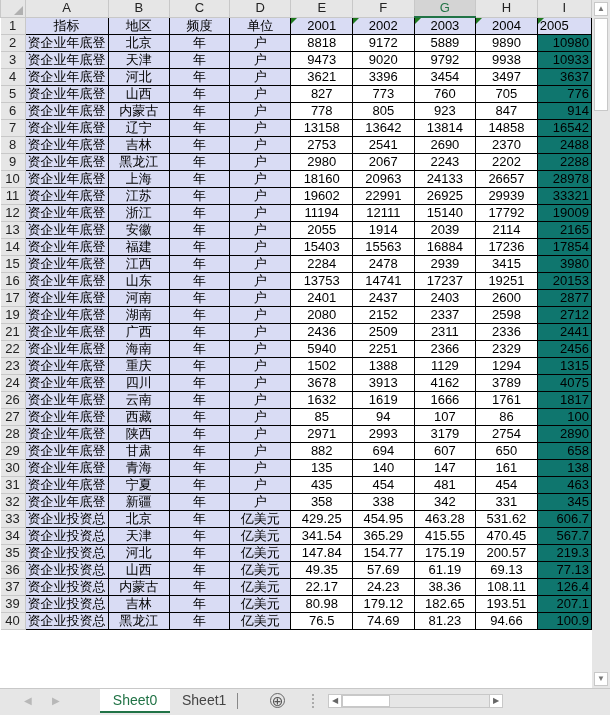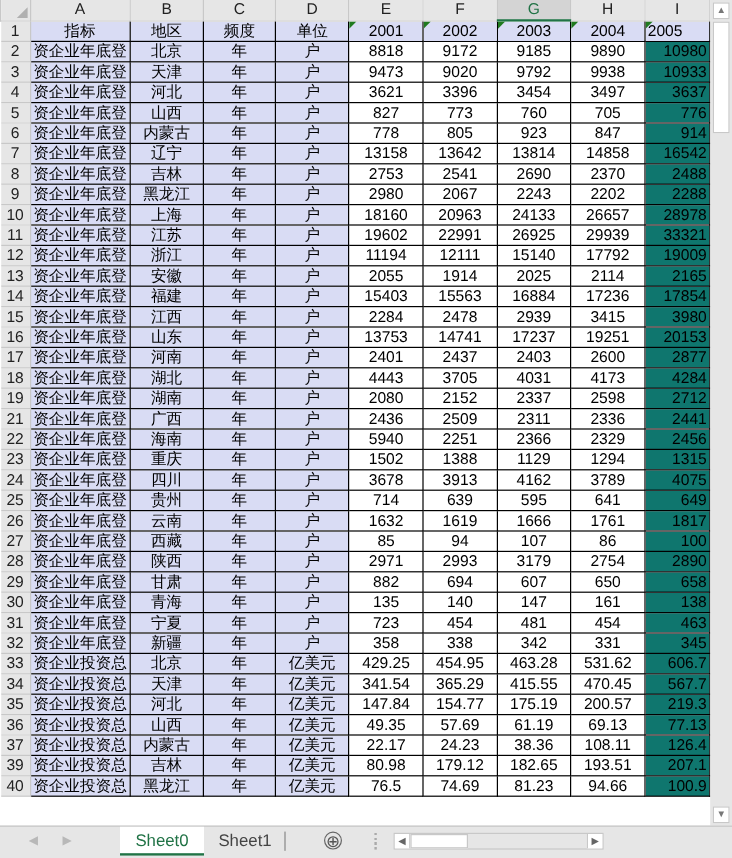--- a/index.html
+++ b/index.html
@@ -79,21 +79,21 @@
           <td class="yr yrR">2005</td>
         </tr>
         <tr>
           <td class="rowhdr">2</td>
           <td class="txtA">资企业年底登</td>
           <td class="txt">北京</td>
           <td class="txt">年</td>
           <td class="txt">户</td>
           <td class="num">8818</td>
           <td class="num">9172</td>
-          <td class="num">9185</td>
+          <td class="num">5889</td>
           <td class="num">9890</td>
           <td class="numR">10980</td>
         </tr>
         <tr>
           <td class="rowhdr">3</td>
           <td class="txtA">资企业年底登</td>
           <td class="txt">天津</td>
           <td class="txt">年</td>
           <td class="txt">户</td>
           <td class="num">9473</td>
@@ -211,21 +211,21 @@
           <td class="numR">19009</td>
         </tr>
         <tr>
           <td class="rowhdr">13</td>
           <td class="txtA">资企业年底登</td>
           <td class="txt">安徽</td>
           <td class="txt">年</td>
           <td class="txt">户</td>
           <td class="num">2055</td>
           <td class="num">1914</td>
-          <td class="num">2025</td>
+          <td class="num">2039</td>
           <td class="num">2114</td>
           <td class="numR">2165</td>
         </tr>
         <tr>
           <td class="rowhdr">14</td>
           <td class="txtA">资企业年底登</td>
           <td class="txt">福建</td>
           <td class="txt">年</td>
           <td class="txt">户</td>
           <td class="num">15403</td>
@@ -264,32 +264,20 @@
           <td class="txt">河南</td>
           <td class="txt">年</td>
           <td class="txt">户</td>
           <td class="num">2401</td>
           <td class="num">2437</td>
           <td class="num">2403</td>
           <td class="num">2600</td>
           <td class="numR">2877</td>
         </tr>
         <tr>
-          <td class="rowhdr">18</td>
-          <td class="txtA">资企业年底登</td>
-          <td class="txt">湖北</td>
-          <td class="txt">年</td>
-          <td class="txt">户</td>
-          <td class="num">4443</td>
-          <td class="num">3705</td>
-          <td class="num">4031</td>
-          <td class="num">4173</td>
-          <td class="numR">4284</td>
-        </tr>
-        <tr>
           <td class="rowhdr">19</td>
           <td class="txtA">资企业年底登</td>
           <td class="txt">湖南</td>
           <td class="txt">年</td>
           <td class="txt">户</td>
           <td class="num">2080</td>
           <td class="num">2152</td>
           <td class="num">2337</td>
           <td class="num">2598</td>
           <td class="numR">2712</td>
@@ -336,32 +324,20 @@
           <td class="txt">四川</td>
           <td class="txt">年</td>
           <td class="txt">户</td>
           <td class="num">3678</td>
           <td class="num">3913</td>
           <td class="num">4162</td>
           <td class="num">3789</td>
           <td class="numR">4075</td>
         </tr>
         <tr>
-          <td class="rowhdr">25</td>
-          <td class="txtA">资企业年底登</td>
-          <td class="txt">贵州</td>
-          <td class="txt">年</td>
-          <td class="txt">户</td>
-          <td class="num">714</td>
-          <td class="num">639</td>
-          <td class="num">595</td>
-          <td class="num">641</td>
-          <td class="numR">649</td>
-        </tr>
-        <tr>
           <td class="rowhdr">26</td>
           <td class="txtA">资企业年底登</td>
           <td class="txt">云南</td>
           <td class="txt">年</td>
           <td class="txt">户</td>
           <td class="num">1632</td>
           <td class="num">1619</td>
           <td class="num">1666</td>
           <td class="num">1761</td>
           <td class="numR">1817</td>
@@ -413,21 +389,21 @@
           <td class="num">147</td>
           <td class="num">161</td>
           <td class="numR">138</td>
         </tr>
         <tr>
           <td class="rowhdr">31</td>
           <td class="txtA">资企业年底登</td>
           <td class="txt">宁夏</td>
           <td class="txt">年</td>
           <td class="txt">户</td>
-          <td class="num">723</td>
+          <td class="num">435</td>
           <td class="num">454</td>
           <td class="num">481</td>
           <td class="num">454</td>
           <td class="numR">463</td>
         </tr>
         <tr>
           <td class="rowhdr">32</td>
           <td class="txtA">资企业年底登</td>
           <td class="txt">新疆</td>
           <td class="txt">年</td>

